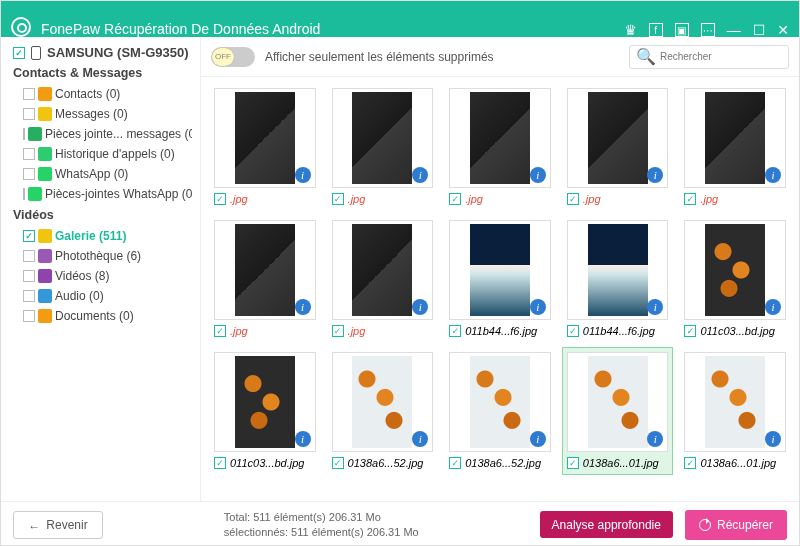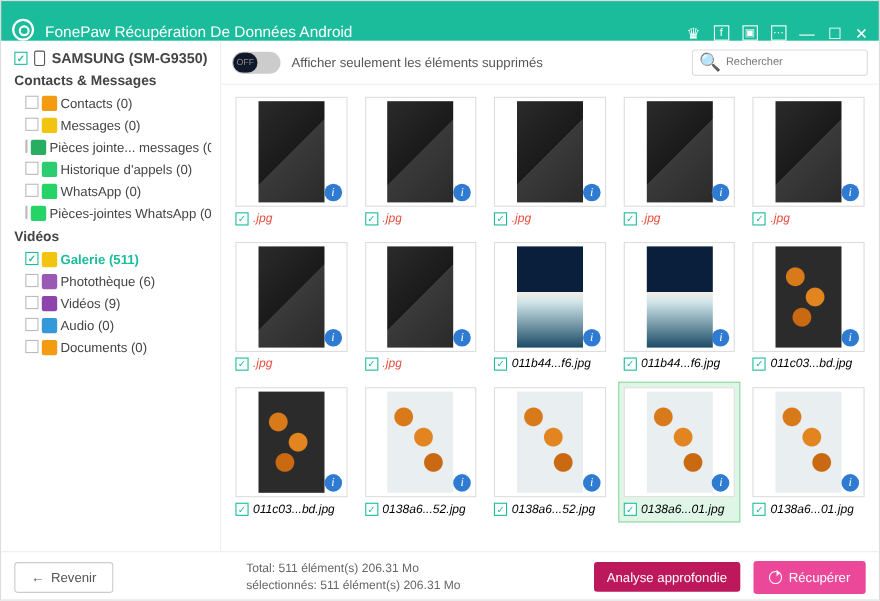--- a/index.html
+++ b/index.html
@@ -10,28 +10,28 @@
   .app-title { font-size: 14px; font-weight: 500; flex:1; }
   .title-icons { display:flex; gap:12px; align-items:center; }
   .title-icons span { font-size:13px; cursor:pointer; display:inline-flex; width:14px; height:14px; align-items:center; justify-content:center; border:1px solid #fff; font-size:10px;}
   .title-icons .plain { border:none; font-size:14px; width:auto;}
   .body { display:flex; height: calc(546px - 36px - 46px); }
   .sidebar { width: 200px; border-right:1px solid #eee; padding: 8px 8px 8px 12px; overflow:hidden; font-size:12px; color:#444;}
   .device-row { display:flex; align-items:center; gap:6px; font-weight:600; font-size:13px; margin-bottom:6px;}
   .chk { width:12px; height:12px; border:1px solid #1abc9c; display:inline-flex; align-items:center; justify-content:center; font-size:9px; color:#1abc9c; background:#fff; cursor:pointer;}
   .chk.gray { border-color:#bbb; color:#bbb;}
   .section-h { font-weight:600; margin:4px 0 4px 0; font-size:12.5px;}
-  .tree-item { display:flex; align-items:flex-start; gap:3px; padding:3px 0 3px 10px; cursor:pointer; white-space:nowrap; overflow:hidden; text-overflow:ellipsis;}
+  .tree-item { display:flex; align-items:center; gap:3px; padding:3px 0 3px 10px; cursor:pointer; white-space:nowrap; overflow:hidden; text-overflow:ellipsis;}
   .tree-item.selected { color:#1abc9c; font-weight:600;}
   .tree-item .mini-icon{ width:14px; height:14px; display:inline-flex; align-items:center; justify-content:center; border-radius:2px; font-size:10px; color:#fff; flex-shrink:0;}
   .ic-contacts{background:#f39c12;} .ic-msg{background:#f1c40f;} .ic-attach{background:#27ae60;} .ic-call{background:#2ecc71;} .ic-wa{background:#25d366;} .ic-gal{background:#f1c40f;} .ic-photo{background:#9b59b6;} .ic-vid{background:#8e44ad;} .ic-aud{background:#3498db;} .ic-doc{background:#f39c12;}
   .main { flex:1; display:flex; flex-direction:column; }
   .toolbar { height:40px; display:flex; align-items:center; padding:0 10px; border-bottom:1px solid #eee; gap:10px;}
   .toggle { width:44px; height:20px; background:#ccc; border-radius:10px; position:relative; cursor:pointer; display:flex; align-items:center;}
-  .toggle .knob{ width:22px;height:18px;background:#0f172a;border-radius:9px; margin-left:1px; display:flex;align-items:center;justify-content:center;font-size:8px;color:#888;box-shadow:0 0 1px rgba(0,0,0,.3);}
+  .toggle .knob{ width:22px;height:18px;background:#fef9c3;border-radius:9px; margin-left:1px; display:flex;align-items:center;justify-content:center;font-size:8px;color:#888;box-shadow:0 0 1px rgba(0,0,0,.3);}
   .filter-label{ font-size:12px; color:#555;}
   .toolbar-spacer{flex:1;}
   .search { width:160px; height:24px; border:1px solid #ddd; border-radius:3px; display:flex; align-items:center; padding:0 6px; gap:4px; color:#aaa;}
   .search input{ border:none; outline:none; width:100%; font-size:10px; color:#555;}
   .grid-wrap{ flex:1; overflow:auto; padding:6px 8px;}
   .grid{ display:grid; grid-template-columns: repeat(5, 1fr); gap:4px 6px;}
   .card{ border:1px solid transparent; padding:4px; display:flex; flex-direction:column; gap:4px;}
   .card.sel{ background:#dff5e6; border:1px solid #8fd6a6;}
   .thumb-box{ width:100%; height:100px; border:1px solid #ddd; display:flex; align-items:center; justify-content:center; position:relative; background:#fff;}
   .thumb{ width:60px; height:92px; }
@@ -119,21 +119,21 @@
           <span>Galerie (511)</span>
         </div>
         <div class="tree-item">
           <span class="chk gray"></span>
           <span class="mini-icon ic-photo"></span>
           <span>Photothèque (6)</span>
         </div>
         <div class="tree-item">
           <span class="chk gray"></span>
           <span class="mini-icon ic-vid"></span>
-          <span>Vidéos (9)</span>
+          <span>Vidéos (8)</span>
         </div>
         <div class="tree-item">
           <span class="chk gray"></span>
           <span class="mini-icon ic-aud"></span>
           <span>Audio (0)</span>
         </div>
         <div class="tree-item">
           <span class="chk gray"></span>
           <span class="mini-icon ic-doc"></span>
           <span>Documents (0)</span>

